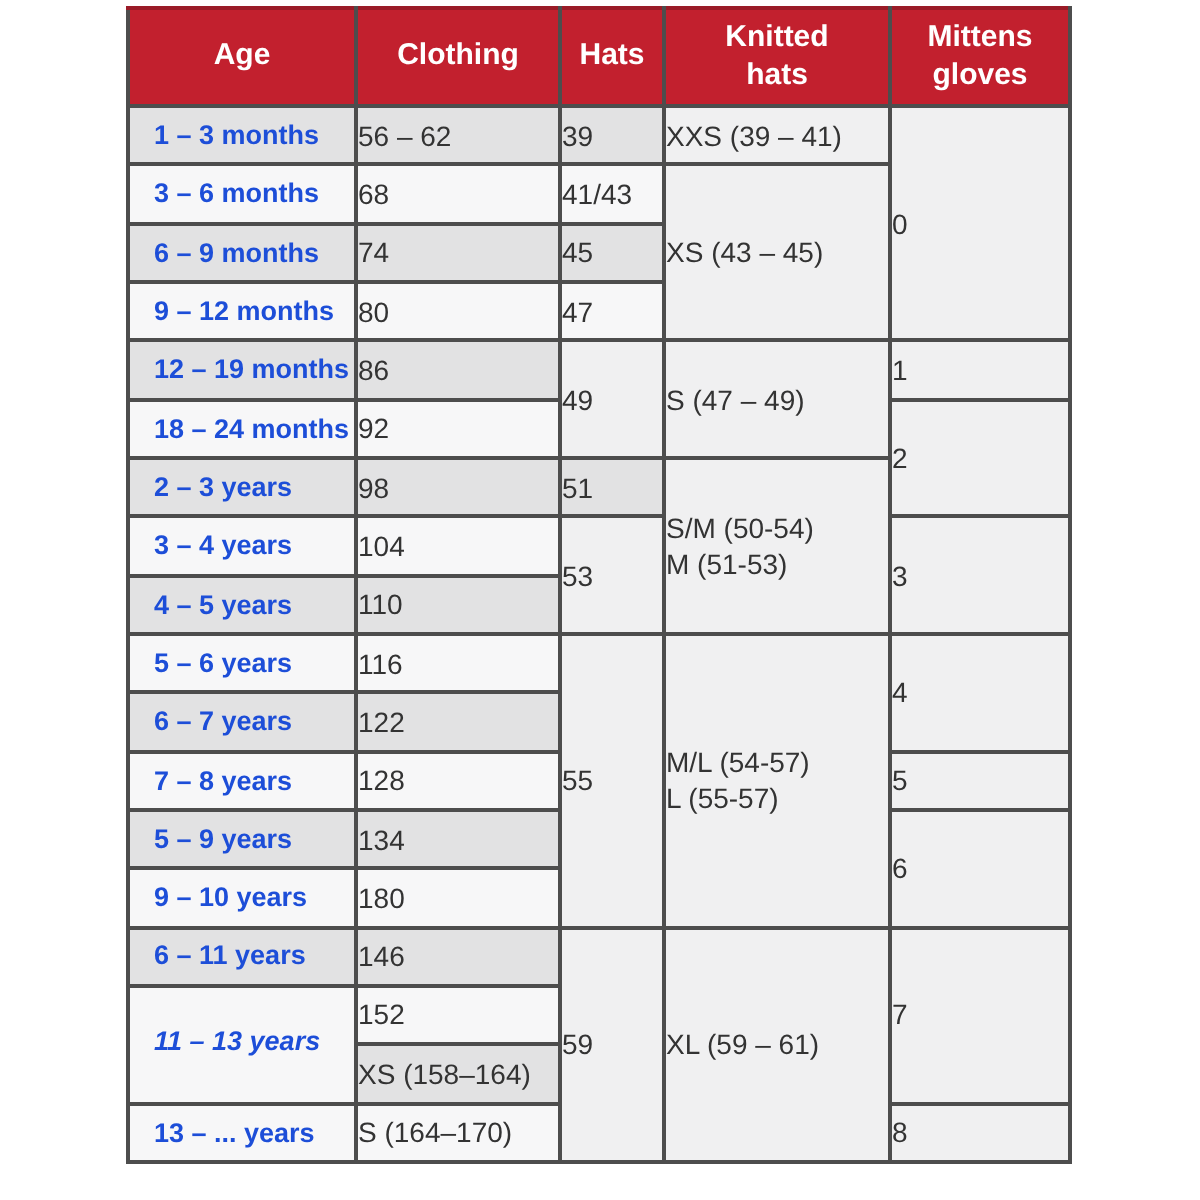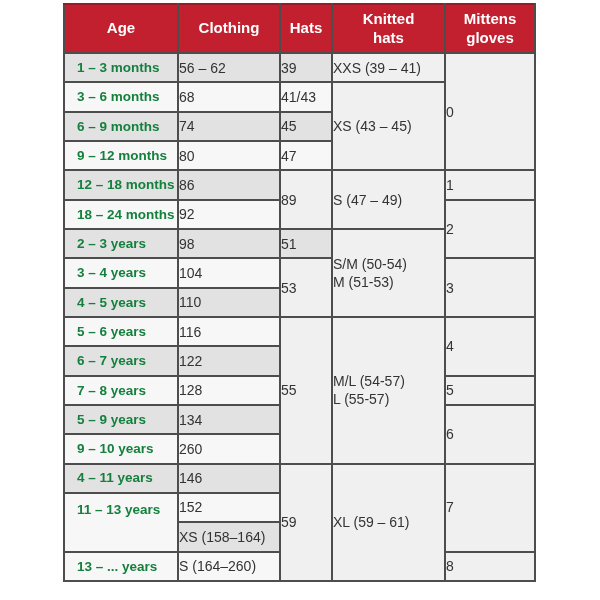--- a/index.html
+++ b/index.html
@@ -34,27 +34,27 @@
     font-size: 14px;
     color: var(--text, #333333);
     vertical-align: middle;
     background: var(--cell-light, #f0f0f1);
     line-height: 1.3;
   }
   td.age {
     text-align: left;
     padding-left: 12px;
     font-weight: bold;
-    color: #15803d;
+    color: #1d4ed8;
     font-size: 13.5px;
   }
   td.g { background: var(--row-gray, #e2e2e3); }
   td.w { background: var(--row-white, #f7f7f8); }
   td.pre { white-space: pre-line; }
-  td.vtop { vertical-align: top; padding-top: 7px; }
+  td.vtop { vertical-align: top; padding-top: 18px; font-style: italic; }
 </style>
 </head>
 <body>
 
 <div class="stage">
   <table>
     <colgroup>
       <col style="width:114px">
         <col style="width:102px">
         <col style="width:52px">
@@ -90,23 +90,23 @@
         <td class="age g">6 – 9 months</td>
         <td class="g">74</td>
         <td class="g">45</td>
       </tr>
       <tr>
         <td class="age w">9 – 12 months</td>
         <td class="w">80</td>
         <td class="w">47</td>
       </tr>
       <tr>
-        <td class="age g">12 – 18 months</td>
+        <td class="age g">12 – 19 months</td>
         <td class="g">86</td>
-        <td rowspan="2">89</td>
+        <td rowspan="2">49</td>
         <td rowspan="2">S (47 – 49)</td>
         <td>1</td>
       </tr>
       <tr>
         <td class="age w">18 – 24 months</td>
         <td class="w">92</td>
         <td rowspan="2">2</td>
       </tr>
       <tr>
         <td class="age g">2 – 3 years</td>
@@ -142,36 +142,36 @@
         <td class="w">128</td>
         <td>5</td>
       </tr>
       <tr>
         <td class="age g">5 – 9 years</td>
         <td class="g">134</td>
         <td rowspan="2">6</td>
       </tr>
       <tr>
         <td class="age w">9 – 10 years</td>
-        <td class="w">260</td>
+        <td class="w">180</td>
       </tr>
       <tr>
-        <td class="age g">4 – 11 years</td>
+        <td class="age g">6 – 11 years</td>
         <td class="g">146</td>
         <td rowspan="4">59</td>
         <td rowspan="4">XL (59 – 61)</td>
         <td rowspan="3">7</td>
       </tr>
       <tr>
         <td rowspan="2" class="age w vtop">11 – 13 years</td>
         <td class="w">152</td>
       </tr>
       <tr>
         <td class="g">XS (158–164)</td>
       </tr>
       <tr>
         <td class="age w">13 – ... years</td>
-        <td class="w">S (164–260)</td>
+        <td class="w">S (164–170)</td>
         <td>8</td>
       </tr>
     </tbody>
   </table>
 </div>
 
 </body></html>

